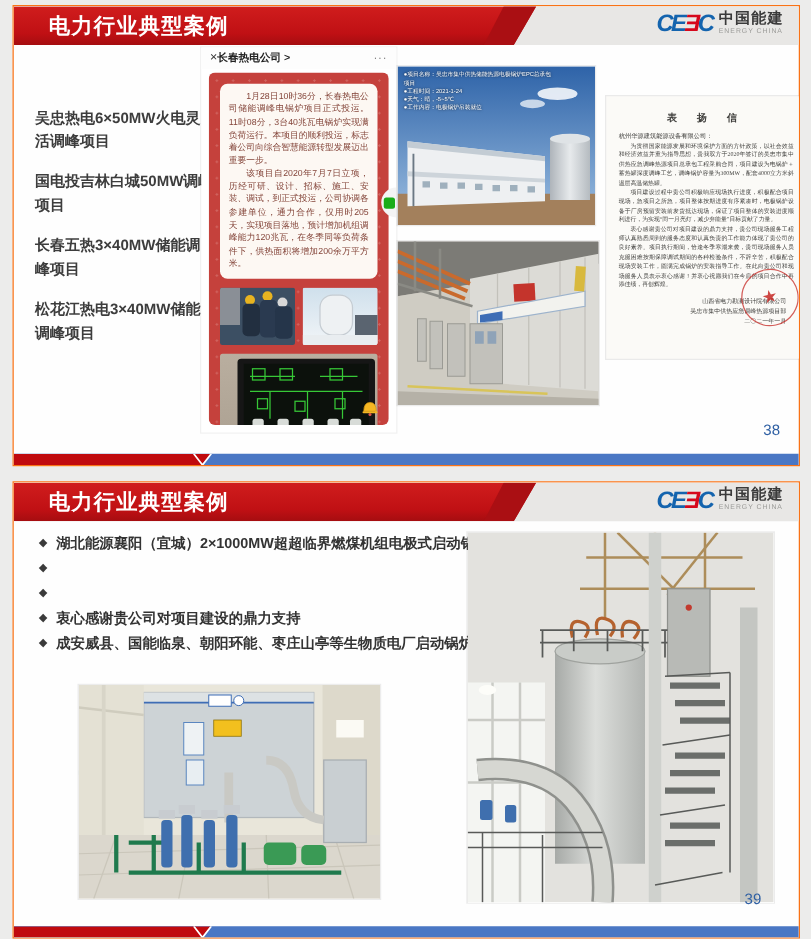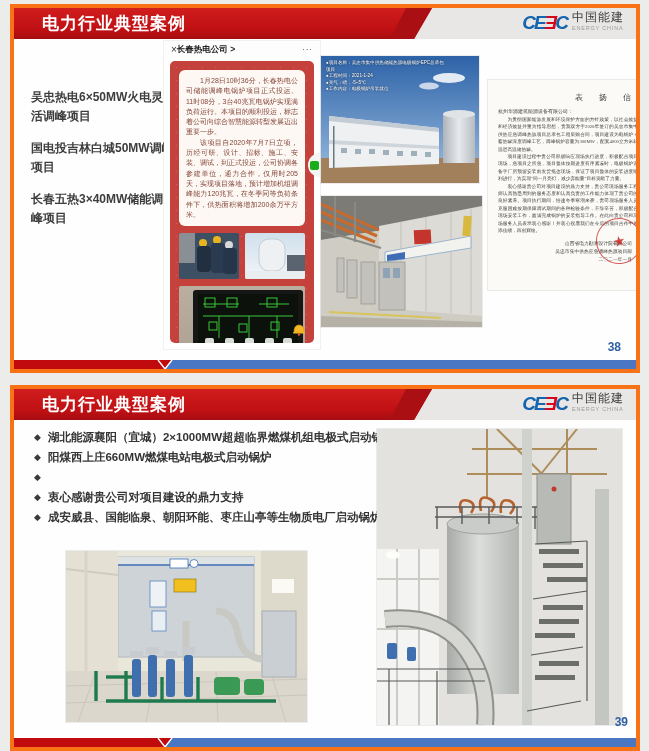--- a/index.html
+++ b/index.html
@@ -4,21 +4,21 @@
 <style>
   * { margin:0; padding:0; box-sizing:border-box; }
   html,body { width:649px; height:751px; }
   body {
     font-family:"Liberation Sans","DejaVu Sans",sans-serif;
     background:#ececeb;
     position:relative; overflow:hidden;
   }
   .slide {
     position:absolute; left:10px; width:630px; background:#fefefe;
-    border:4px solid #f97316; overflow:hidden;
+    border:1px solid #f97316; overflow:hidden;
   }
   #slide1 { top:4px;  height:369px; }
   #slide2 { top:385px; height:366px; }
 
   
   .hdr { position:absolute; top:0; left:0; width:100%; height:31px; background:#e8e7e5; }
   .hdr .red {
     position:absolute; inset:0;
     background:linear-gradient(180deg,#d01d1d 0%,#c01014 70%,#a50d10 100%);
     clip-path:polygon(0 0,418px 0,400px 100%,0 100%);
@@ -28,29 +28,29 @@
     clip-path:polygon(392px 0,418px 0,400px 100%,376px 100%);
   }
   .hdr .title {
     position:absolute; left:28px; top:0; line-height:31px;
     color:#fff; font-weight:bold; font-size:17px; letter-spacing:1px;
   }
   .logo { position:absolute; right:12px; top:4px; display:flex; align-items:flex-start; gap:5px; }
   .logo .mark { font-weight:bold; font-style:italic; font-size:19px; letter-spacing:-2px; line-height:22px; }
   .logo .mark .b { color:#1464ae; } .logo .mark .r { color:#d6081c; }
   .logo .words { display:flex; flex-direction:column; line-height:11px; }
-  .logo .cn { font-size:12px; font-weight:normal; color:#3a3a3a; letter-spacing:1px; }
+  .logo .cn { font-size:12px; font-weight:bold; color:#3a3a3a; letter-spacing:1px; }
   .logo .en { font-size:5.5px; color:#9b9b98; letter-spacing:.8px; }
 
   
   .ftr { position:absolute; bottom:0; left:0; width:100%; height:9px; background:#4a77c4; }
   .ftr .redbar { position:absolute; left:0; top:0; height:100%; width:158px; background:#c00a0e;
     clip-path:polygon(0 0,158px 0,150px 100%,0 100%); }
   .ftr .notch { position:absolute; left:143px; top:0; }
-  .pgnum { position:absolute; color:#2e5fa3; font-weight:bold; font-size:12px; }
+  .pgnum { position:absolute; color:#2e5fa3; font-weight:normal; font-size:12px; }
 
   
   .projects { position:absolute; left:17px; top:80px; width:144px; }
   .projects .pj { font-size:12px; font-weight:600; color:#3d3d3d; line-height:19px; margin-bottom:13px; }
 
   
   .phone { position:absolute; left:150px; top:33px; width:156px; height:308px; background:#fff;
     box-shadow:0 0 0 1px rgba(0,0,0,.05); }
   .phone-hd { height:17px; display:flex; align-items:center; padding:0 7px; background:#fdfdfd; }
   .phone-x { font-size:10px; color:#333; }
@@ -77,21 +77,21 @@
   .photo { position:absolute; overflow:hidden; box-shadow:0 0 0 1px rgba(0,0,0,.07); }
   #photo-building { left:307px; top:48px; width:158px; height:127px; }
   #photo-hall     { left:307px; top:188px; width:161px; height:131px; }
   .overlay-txt { position:absolute; left:5px; top:4px; color:#fff; font-size:4.6px; line-height:6.5px;
     text-shadow:0 0 2px rgba(0,0,0,.8); width:120px; }
 
   
   .letter { position:absolute; left:474px; top:72px; width:160px; height:210px; background:#fbfaf7;
     box-shadow:0 0 0 1px rgba(0,0,0,.08); padding:12px 10px 0 10px;
     font-family:"Liberation Serif","DejaVu Serif",serif; color:#41403e; }
-  .letter .lt-title { text-align:right; font-size:8px; font-weight:normal; letter-spacing:7px; margin-bottom:5px; }
+  .letter .lt-title { text-align:center; font-size:8px; font-weight:bold; letter-spacing:7px; margin-bottom:5px; }
   .letter .lt-salut { font-size:5px; margin-bottom:2px; }
   .letter .lt-body p { font-size:4.7px; line-height:7.4px; text-align:justify; text-indent:2em; }
   .letter .lt-sign { margin-top:5px; text-align:right; font-size:4.8px; line-height:8px; padding-right:6px; }
   .seal { position:absolute; right:6px; bottom:26px; width:46px; height:46px; border:1.6px solid rgba(198,40,36,.75);
     border-radius:50%; transform:rotate(-12deg); display:flex; align-items:center; justify-content:center;
     color:rgba(198,40,36,.85); font-size:14px; }
 
   
   .bullets { position:absolute; left:20px; top:38px; }
   .bullets .bl { display:flex; align-items:center; height:20px; white-space:nowrap; }
@@ -117,20 +117,21 @@
         <span class="cn">中国能建</span>
         <span class="en">ENERGY CHINA</span>
       </div>
     </div>
   </div>
 
   <div class="projects">
     <div class="pj">吴忠热电6×50MW火电灵活调峰项目</div>
     <div class="pj">国电投吉林白城50MW调峰项目</div>
     <div class="pj">长春五热3×40MW储能调峰项目</div>
+    <div class="pj">松花江热电3×40MW储能调峰项目</div>
   </div>
 
   <div class="phone">
     <div class="phone-hd">
       <span class="phone-x">×</span>
       <span class="phone-tt">长春热电公司 &gt;</span>
       <span class="phone-dots">···</span>
     </div>
     <div class="card">
       <div class="article">
@@ -328,21 +329,20 @@
     </div>
   </div>
 
   <div class="bullets">
     <div class="bl">
         <span class="dm">◆</span>
         <span class="bt">湖北能源襄阳（宜城）2×1000MW超超临界燃煤机组电极式启动锅炉</span>
       </div>
     <div class="bl">
         <span class="dm">◆</span>
-        <span class="bt">阳煤西上庄660MW燃煤电站电极式启动锅炉</span>
       </div>
     <div class="bl">
         <span class="dm">◆</span>
       </div>
     <div class="bl">
         <span class="dm">◆</span>
         <span class="bt">衷心感谢贵公司对项目建设的鼎力支持</span>
       </div>
     <div class="bl">
         <span class="dm">◆</span>
@@ -474,21 +474,21 @@
       </g>
       <g fill="#3f6fae">
           <rect x="10" y="214" width="10" height="16" rx="2"></rect>
           <rect x="30" y="218" width="9" height="14" rx="2"></rect>
         </g>
       <rect x="218" y="60" width="14" height="236" fill="#c4c6c2"></rect>
       <ellipse cx="16" cy="126" rx="7" ry="4" fill="#fdfdf9"></ellipse>
     </svg>
   </div>
 
-  <div class="pgnum" style="right:8px; top:326px;">39</div>
+  <div class="pgnum" style="right:30px; top:326px;">39</div>
 
   <div class="ftr">
     <div class="redbar"></div>
     <svg class="notch" width="16" height="9" viewBox="0 0 16 9">
       <path d="M1 0 L8 9 L15 0" stroke="#ffffff" stroke-width="1.4" fill="none"></path>
     </svg>
   </div>
 </div>
 
 </body></html>

